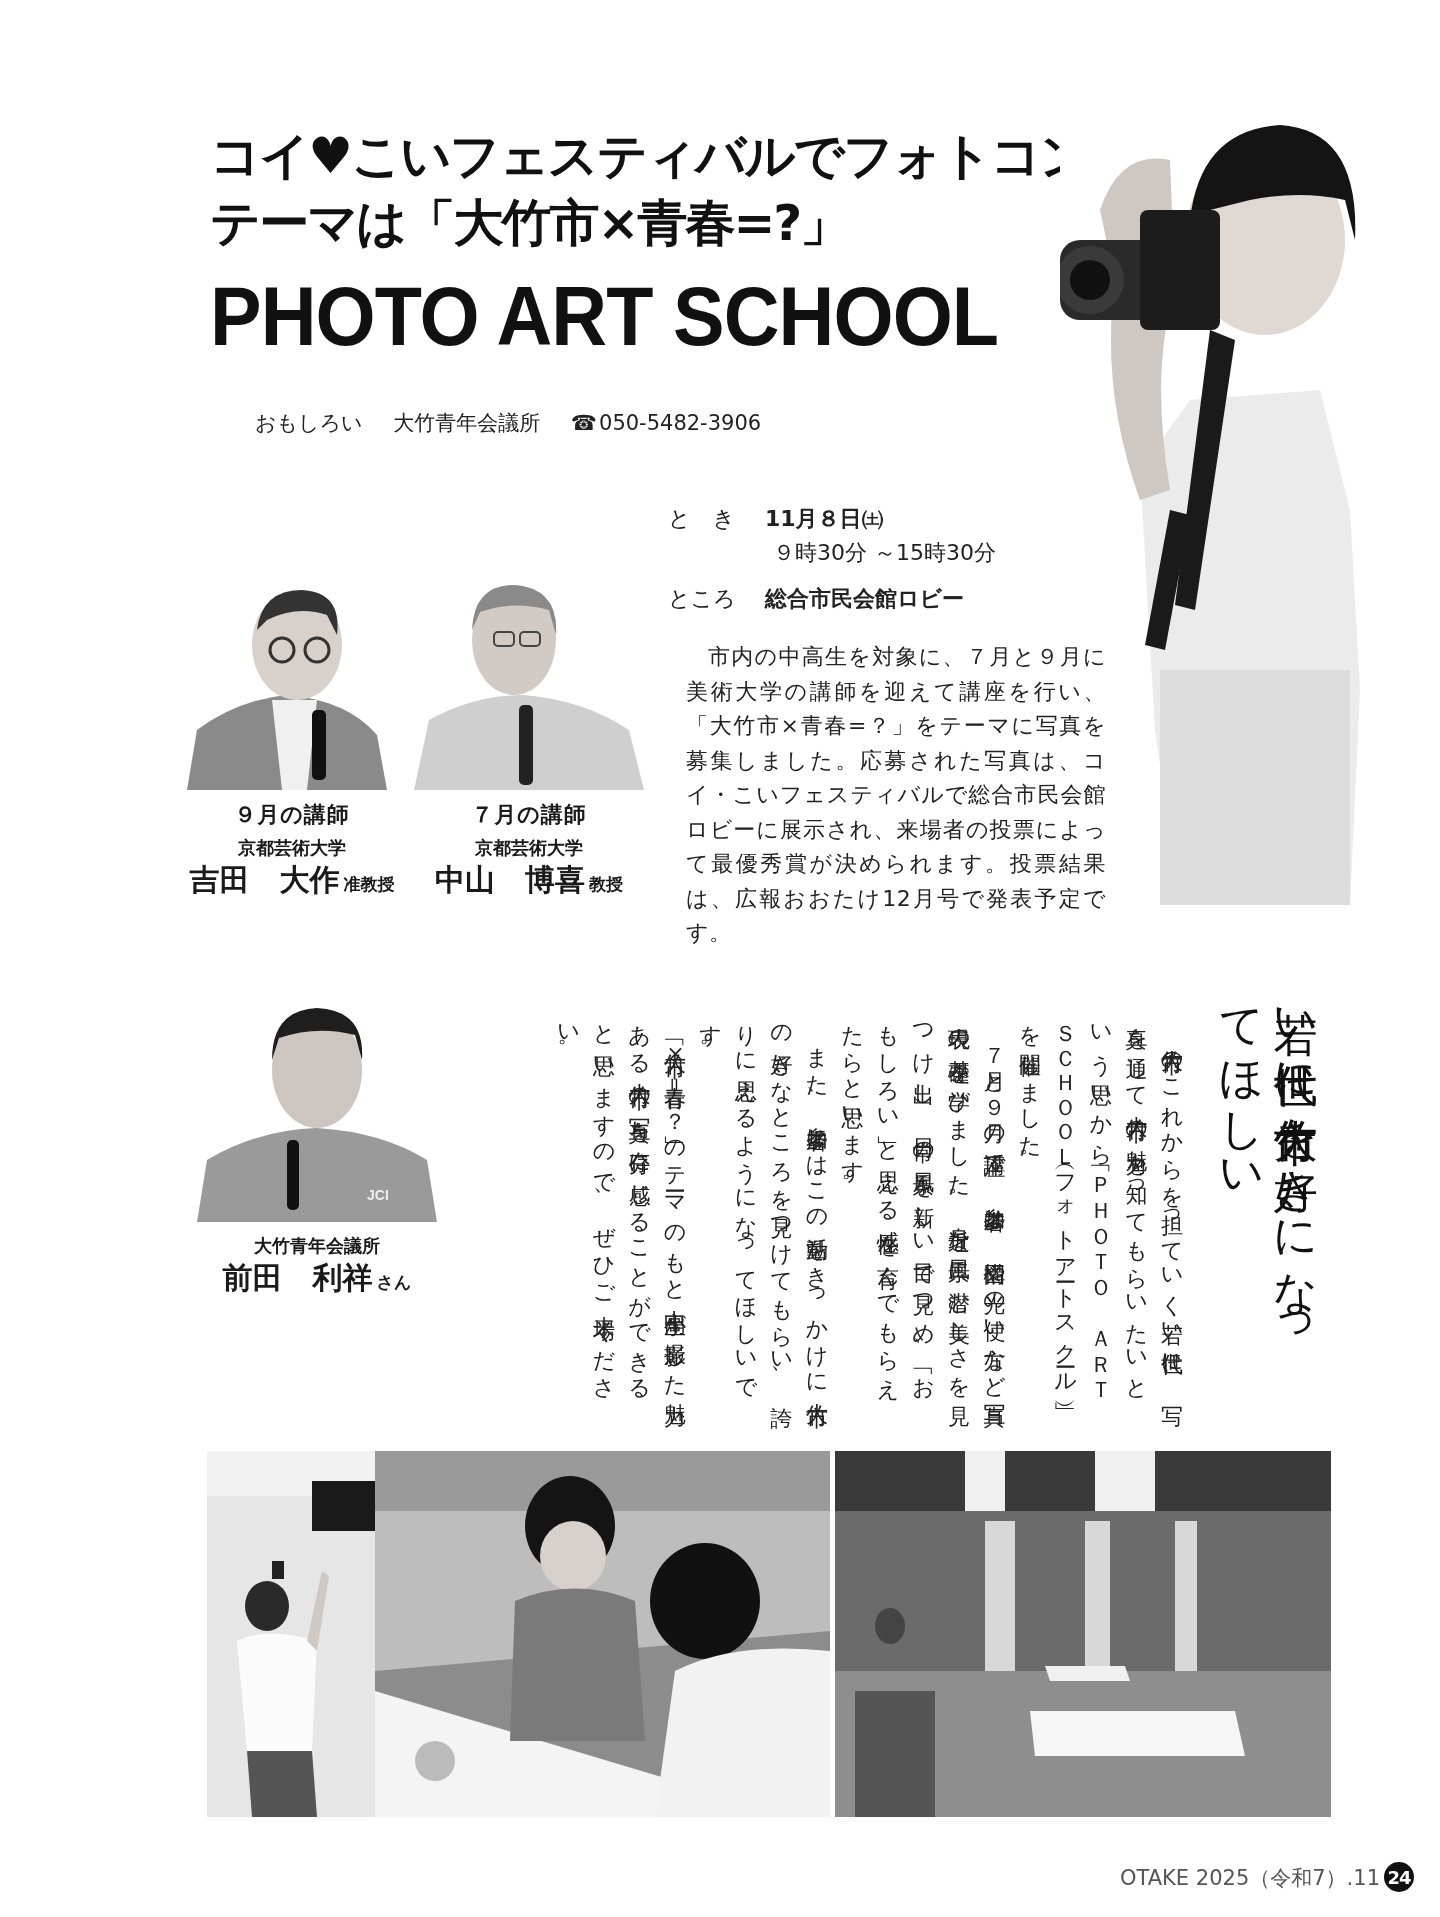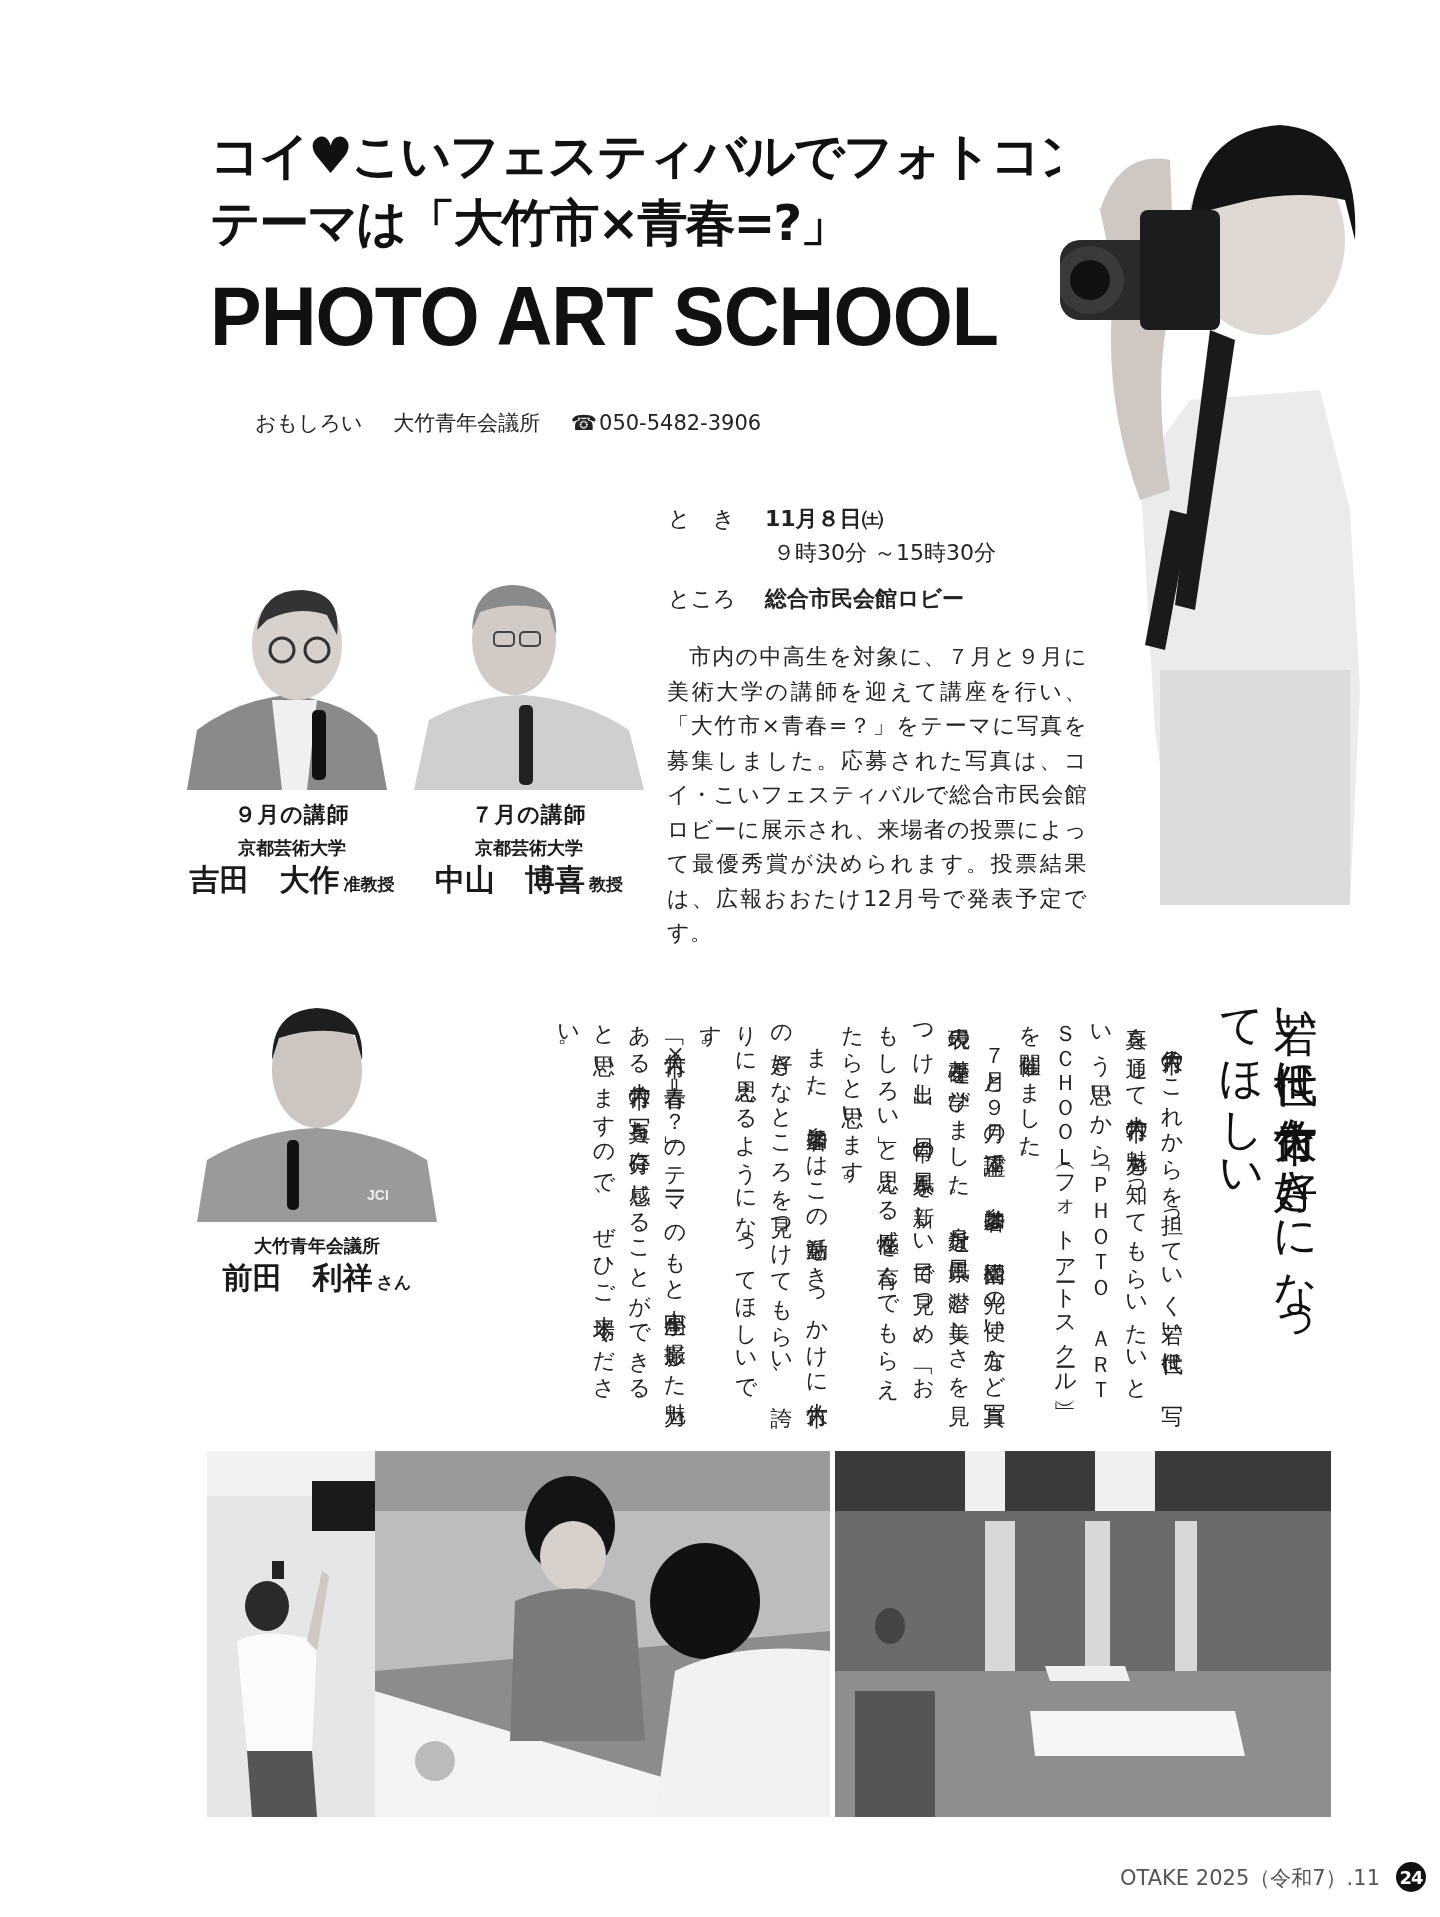--- a/index.html
+++ b/index.html
@@ -17,40 +17,40 @@
     .contact span { margin-right: 24px; }
     .contact .tel { margin-right: 0; }
 
     
     .info { left: 668px; top: 502px; font-size: 22px; line-height: 34px; color: #222; }
     .info-row { display: flex; }
     .info-label { width: 97px; white-space: nowrap; }
     .info-val { white-space: nowrap; font-weight: bold; }
     .info-indent { padding-left: 105px; }
 
-    .intro { left: 667px; top: 640px; width: 420px; font-size: 22px; line-height: 34.5px; color: #222; text-align: justify; text-indent: 22px; letter-spacing: 0.5px; }
+    .intro { left: 686px; top: 640px; width: 420px; font-size: 22px; line-height: 34.5px; color: #222; text-align: justify; text-indent: 22px; letter-spacing: 0.5px; }
 
     
     .photo { overflow: hidden; background: #cfcfcf; }
     .photo svg { width: 100%; height: 100%; display: block; }
 
     
     .cap { text-align: center; color: #1a1a1a; white-space: nowrap; }
     .cap-month { font-size: 22px; font-weight: bold; letter-spacing: 1px; }
     .cap-univ { font-size: 18px; font-weight: bold; margin-top: 6px; }
     .cap-name { font-size: 30px; font-weight: bold; margin-top: 0px; }
     .cap-title { font-size: 17px; font-weight: bold; margin-left: 4px; }
 
     
     .vhead { top: 978px; left: 1213px; width: 110px; height: 380px; writing-mode: vertical-rl; font-size: 44px; line-height: 54px; color: #111; letter-spacing: 1px; }
     .vbody { top: 1010px; left: 440px; width: 750px; height: 380px; writing-mode: vertical-rl; font-family: "DejaVu Serif", "Liberation Serif", serif; font-size: 22px; line-height: 35.5px; color: #222; letter-spacing: 1.6px; text-align: justify; }
     .vbody p { text-indent: 1em; }
 
     .footer { left: 1120px; top: 1862px; font-size: 21px; color: #555; white-space: nowrap; display: flex; align-items: flex-end; }
-    .page-num { display: inline-flex; align-items: center; justify-content: center; width: 30px; height: 30px; border-radius: 50%; background: #111; color: #fff; font-weight: bold; font-size: 18px; margin-left: 16px; letter-spacing: -1px; }
+    .page-num { display: inline-flex; align-items: center; justify-content: center; width: 30px; height: 30px; border-radius: 50%; background: #111; color: #fff; font-weight: bold; font-size: 18px; margin-left: 4px; letter-spacing: -1px; }
   </style>
 </head>
 <body>
 
 <div class="abs head-line1">コイ♥こいフェスティバルでフォトコンテスト</div>
 <div class="abs head-line2">テーマは「大竹市×青春=?」</div>
 <div class="abs head-line3">PHOTO ART SCHOOL</div>
 
 <div class="abs contact">
   <span>おもしろい</span>

